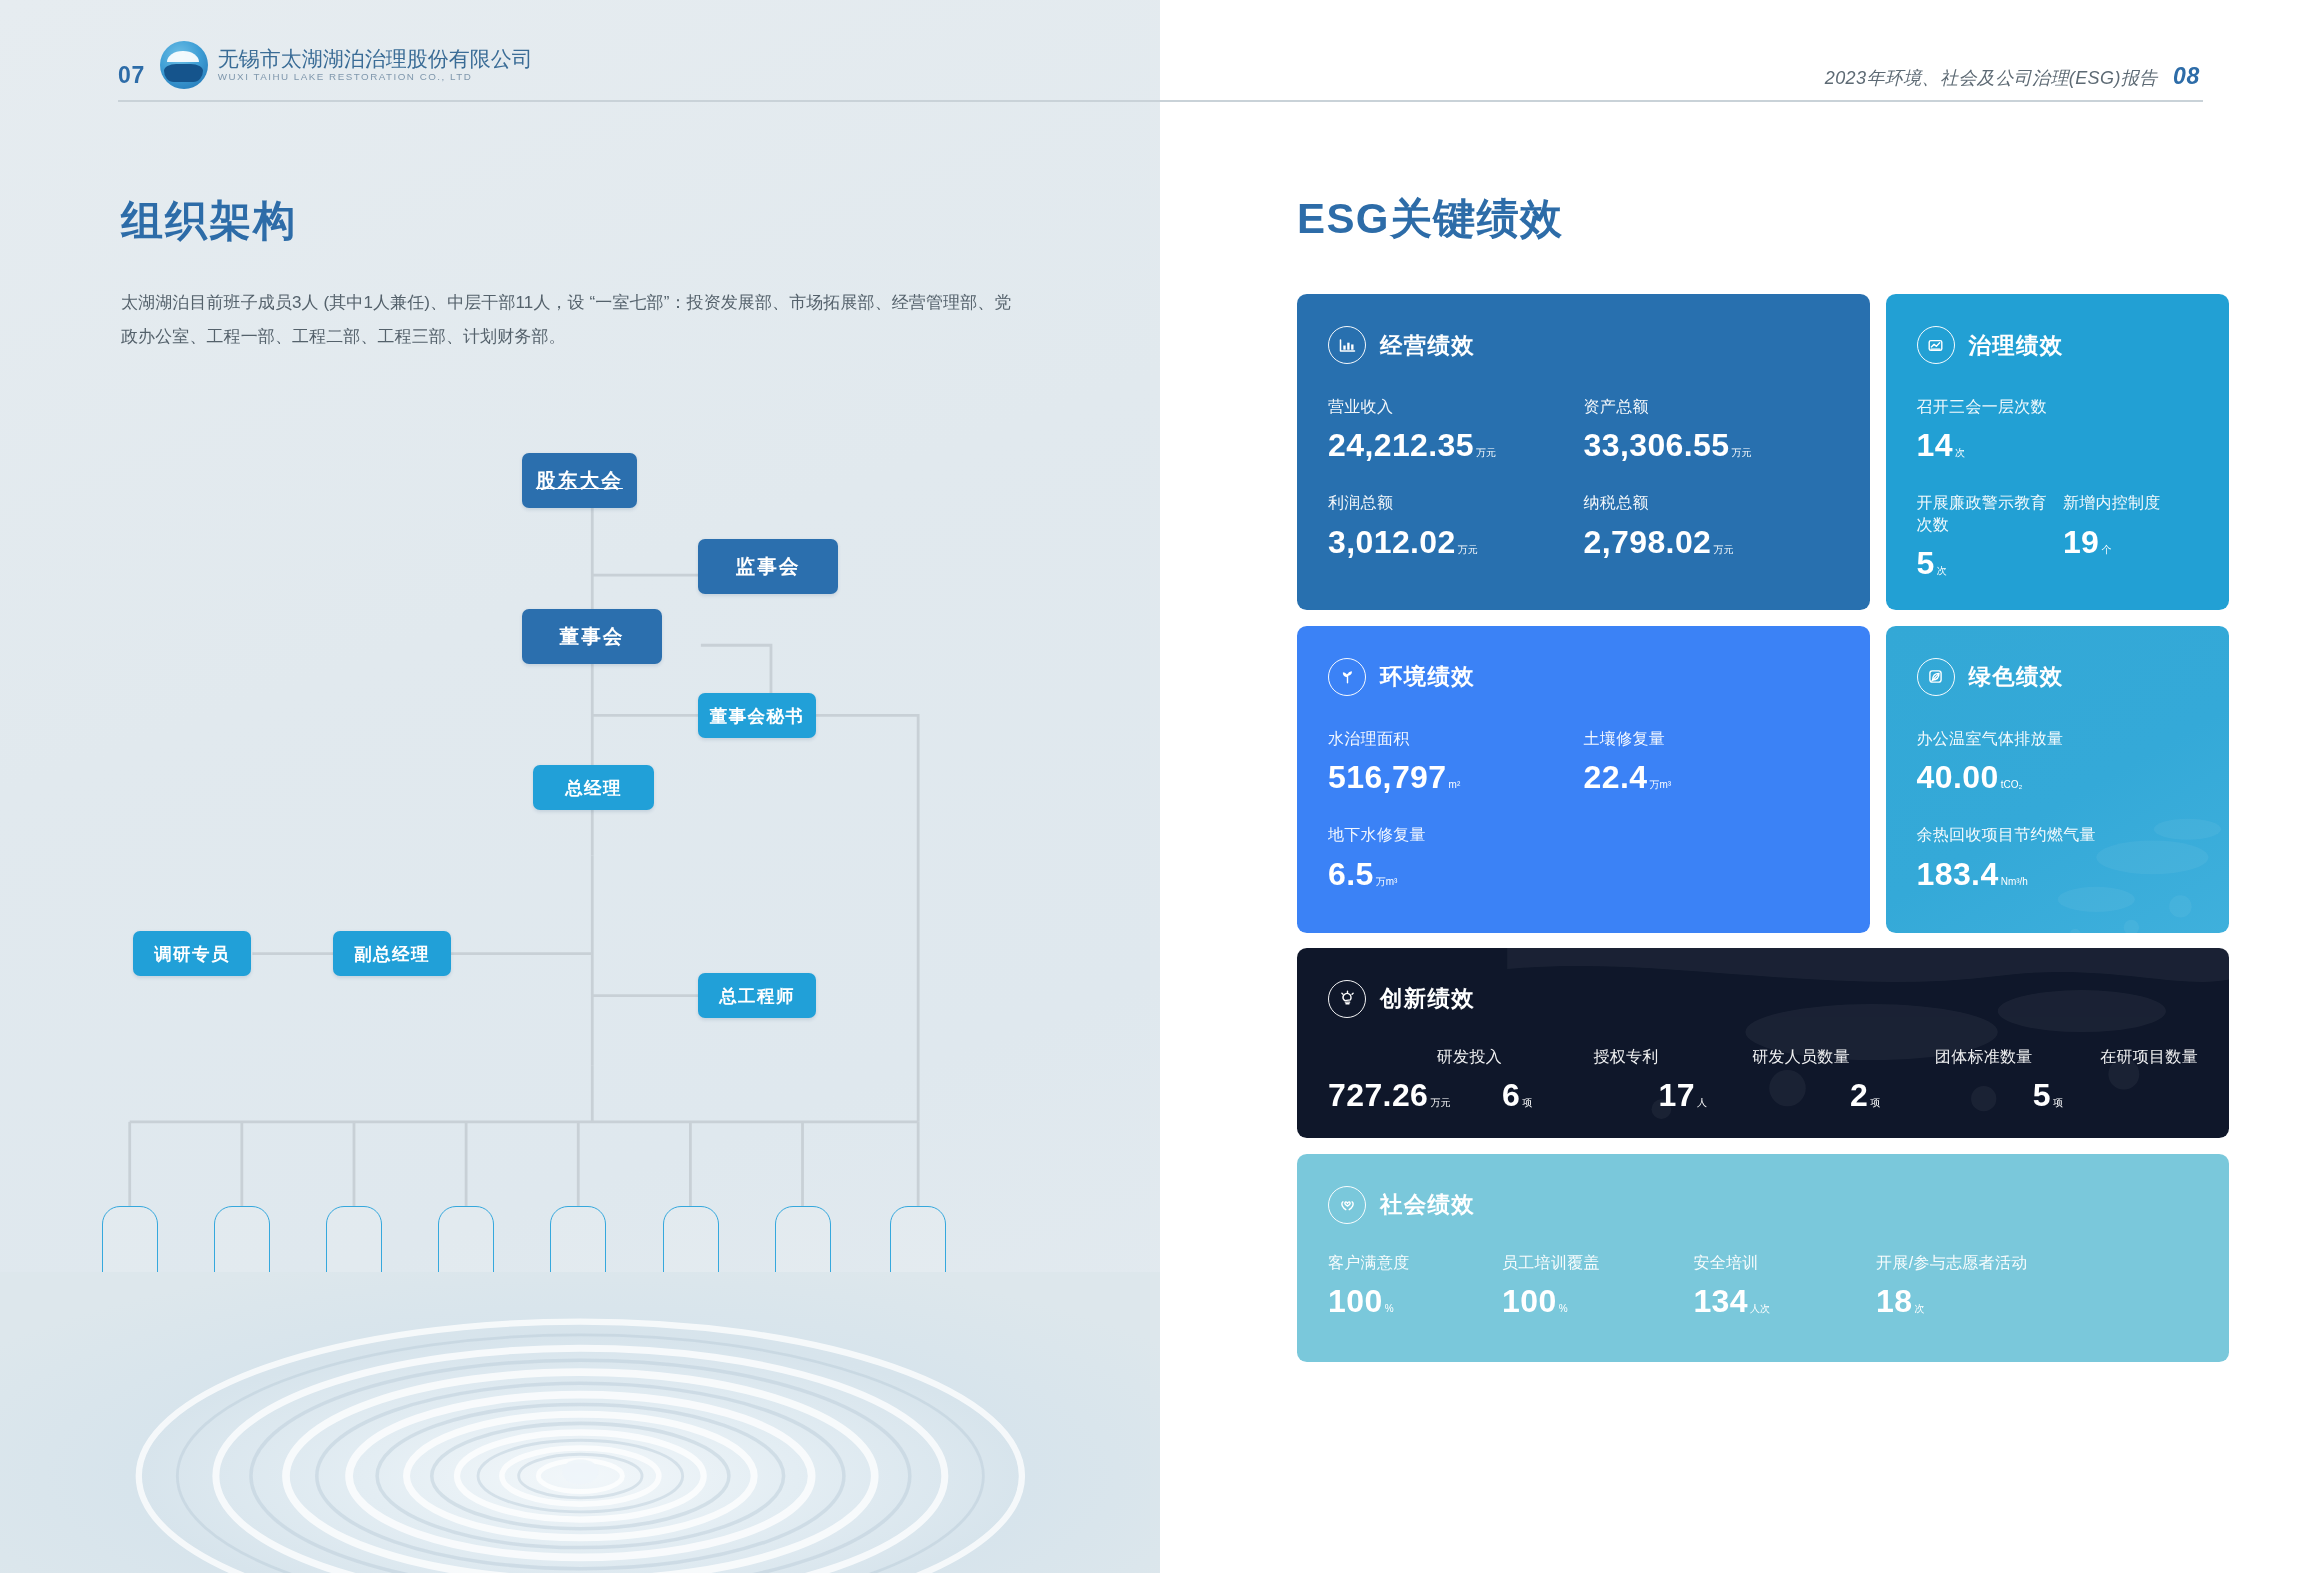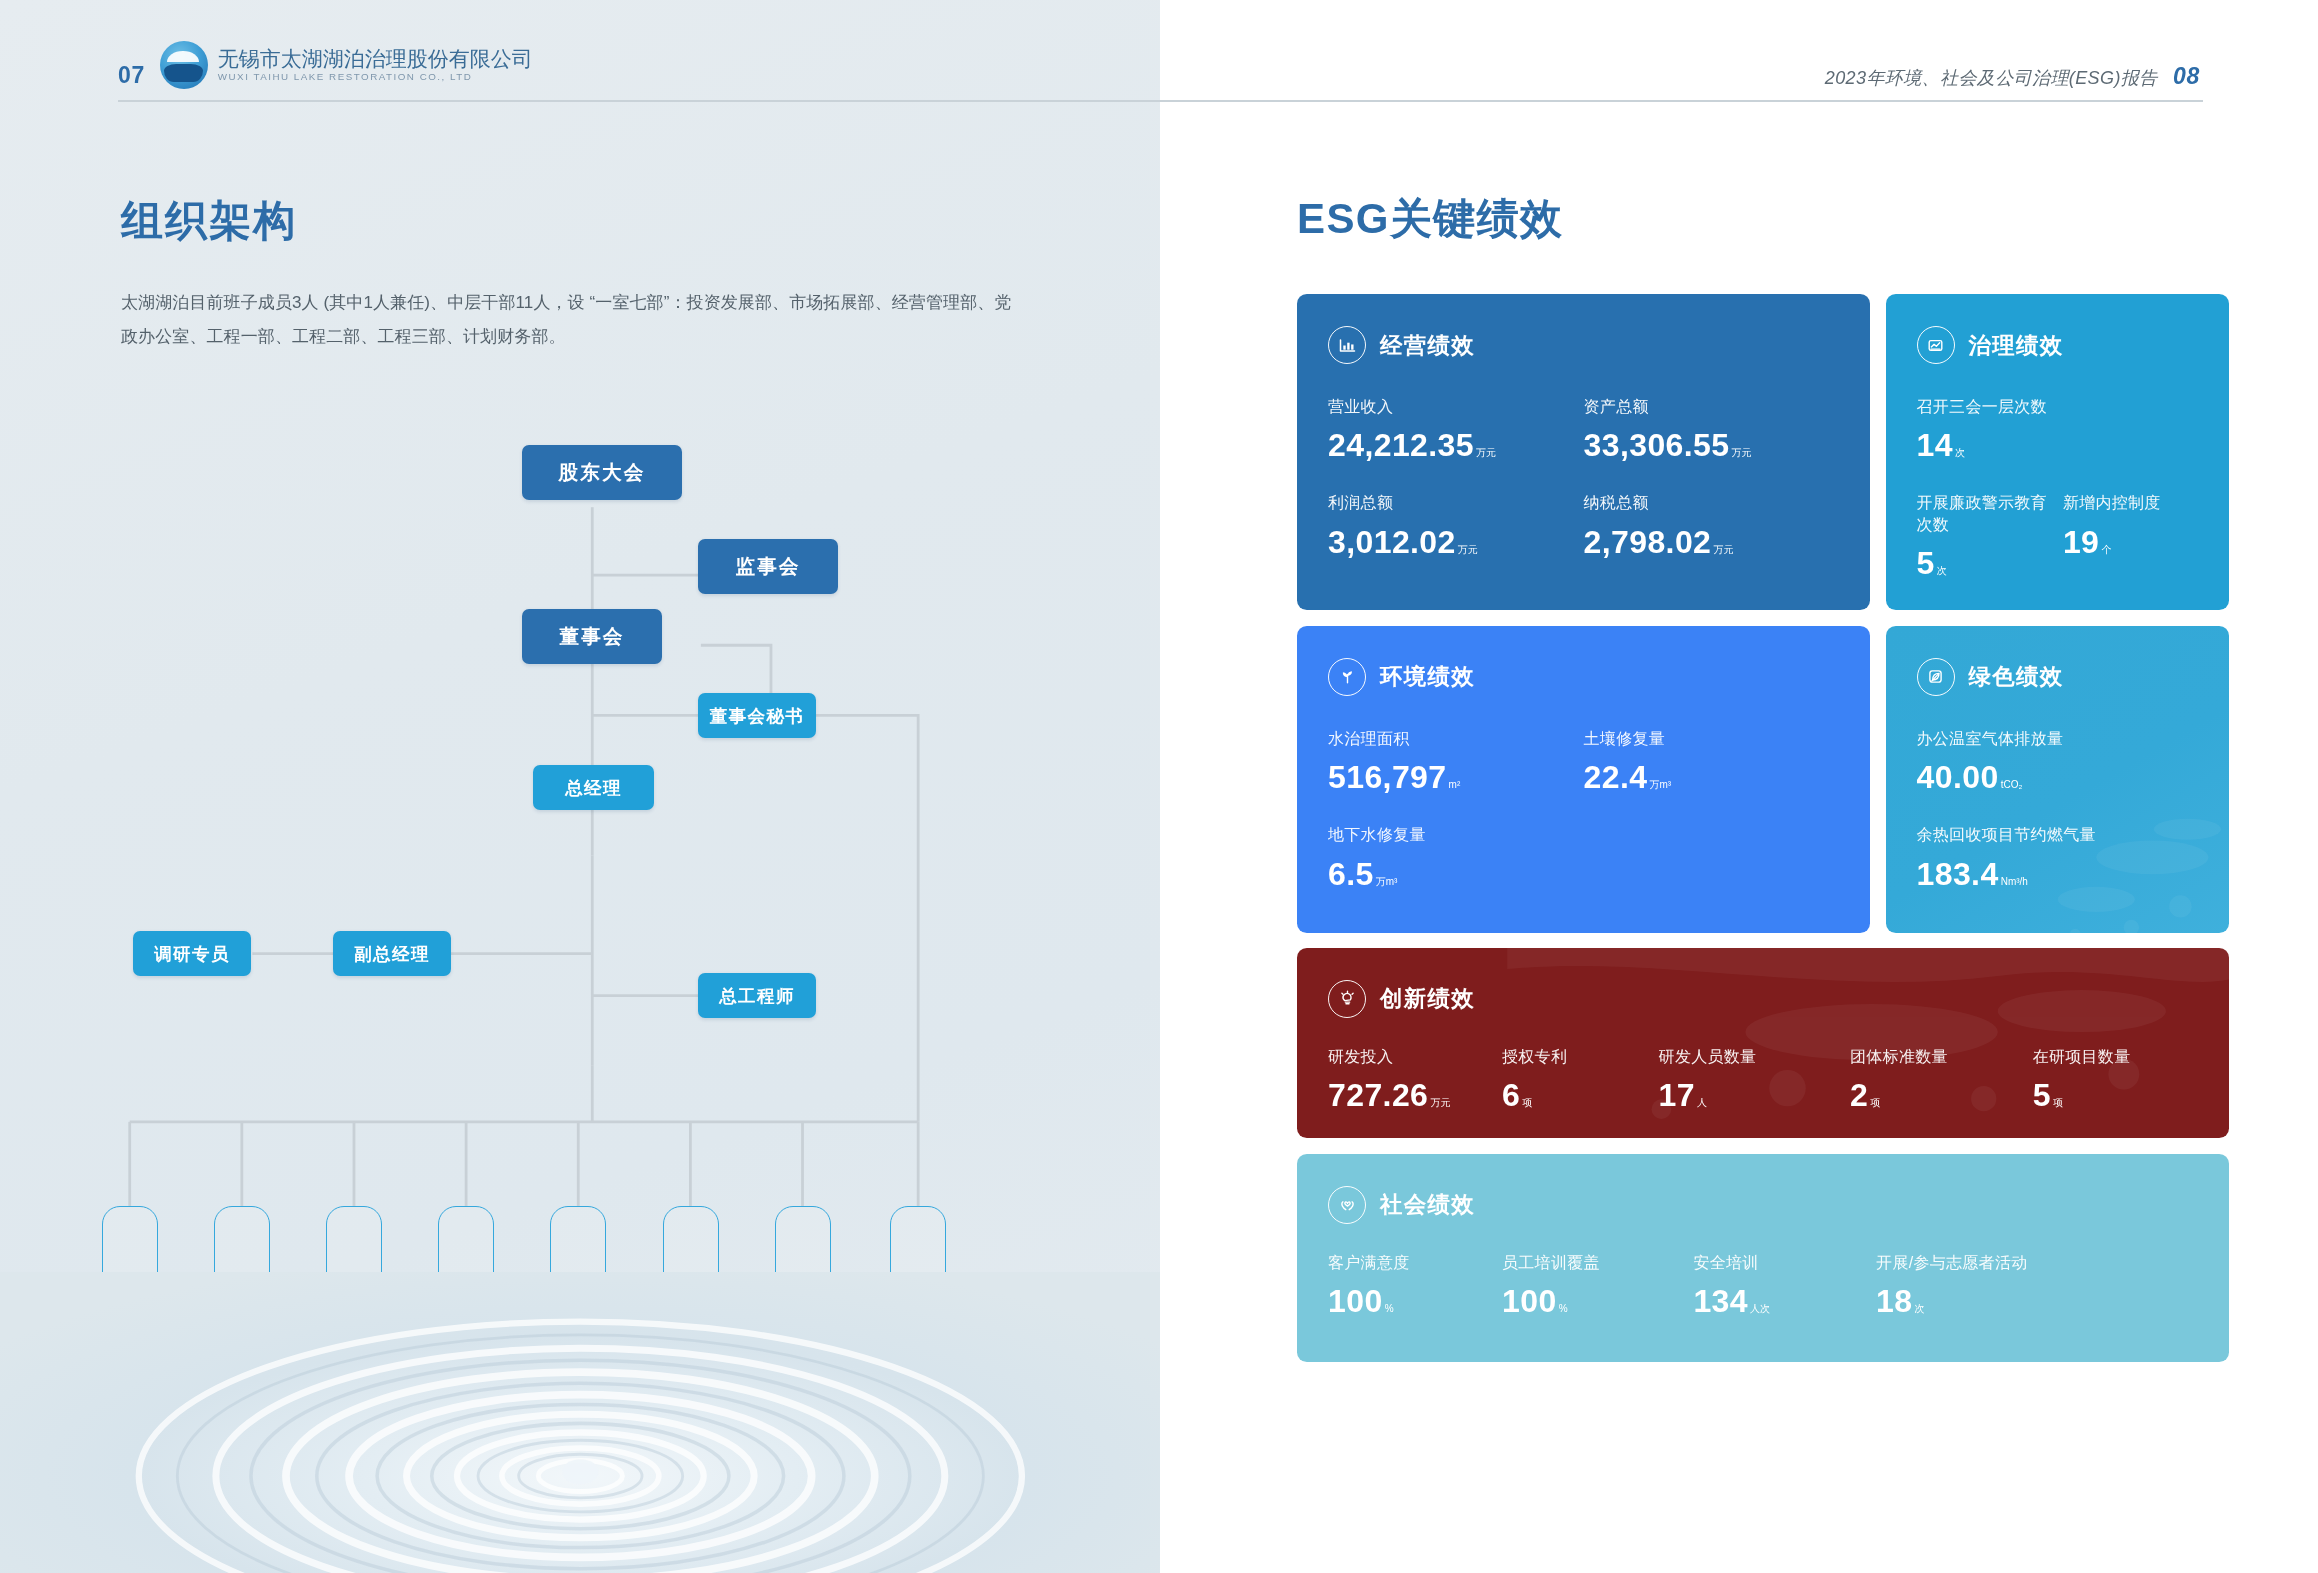--- a/index.html
+++ b/index.html
@@ -131,21 +131,21 @@
   .metric { margin-bottom: 28px; }
   .metric .lab { font-size: 16px; color: rgba(255,255,255,.94); line-height: 1.35; margin-bottom: 9.8px; letter-spacing: 0.3px; }
   .metric .val { display: flex; align-items: baseline; }
   .metric .num { font-size: 32px; font-weight: bold; letter-spacing: 0.4px; }
   .metric .unit { font-size: 10px; margin-left: 2.1px; font-weight: normal; }
 
   .card-biz { background: #2870af; width: 574px; }
   .card-gov { background: #22a0d4; width: 344px; }
   .card-env { background: #3b82f6; width: 574px; }
   .card-green { background: linear-gradient(150deg,#33a8d6 0%, #34a9d8 55%, #3fb0dc 100%); width: 344px; }
-  .card-inno { background: #7f1d1d; width: 932px; }
+  .card-inno { background: #0f172a; width: 932px; text-align: right; }
   .card-soc  { background: #7ac8db; width: 932px; }
 
   .wbg { position: absolute; inset: 0; pointer-events: none; opacity: .30; }
   .card-inner { position: relative; z-index: 2; }
 </style>
 </head>
 <body>
 
 <div class="spread">
 
@@ -195,21 +195,21 @@
           <path d="M345 1000 L345 1120"></path>
           <path d="M505 1000 L505 1120"></path>
           <path d="M665 1000 L665 1120"></path>
           <path d="M825 1000 L825 1120"></path>
           <path d="M985 1000 L985 1120"></path>
           <path d="M1145 1000 L1145 1120"></path>
           <path d="M1310 1000 L1310 1120"></path>
         </g>
       </svg>
 
-      <div class="node dark" style="left:522px; top:24px; width:160px; height:55px; font-size:19.6px; letter-spacing:2.1px;">
+      <div class="node dark" style="left:522px; top:32px; width:115px; height:55px; font-size:19.6px; letter-spacing:2.1px;text-decoration:underline;">
         <span>股东大会</span>
       </div>
 
       <div class="node dark" style="left:698px; top:118px; width:140px; height:55px; font-size:19.6px; letter-spacing:2.1px;">
         <span>监事会</span>
       </div>
 
       <div class="node dark" style="left:522px; top:188px; width:140px; height:55px; font-size:19.6px; letter-spacing:2.1px;">
         <span>董事会</span>
       </div>

